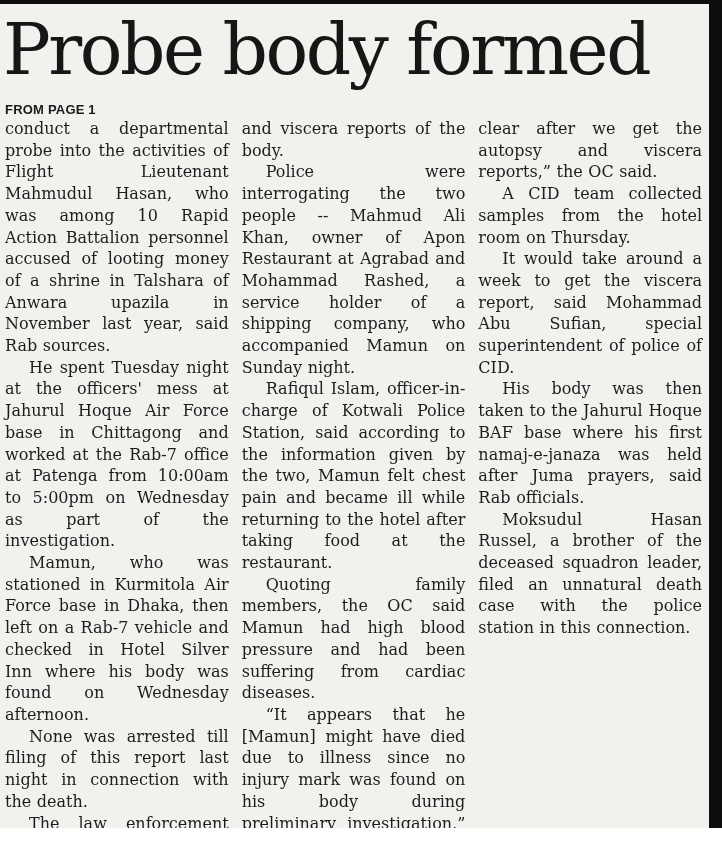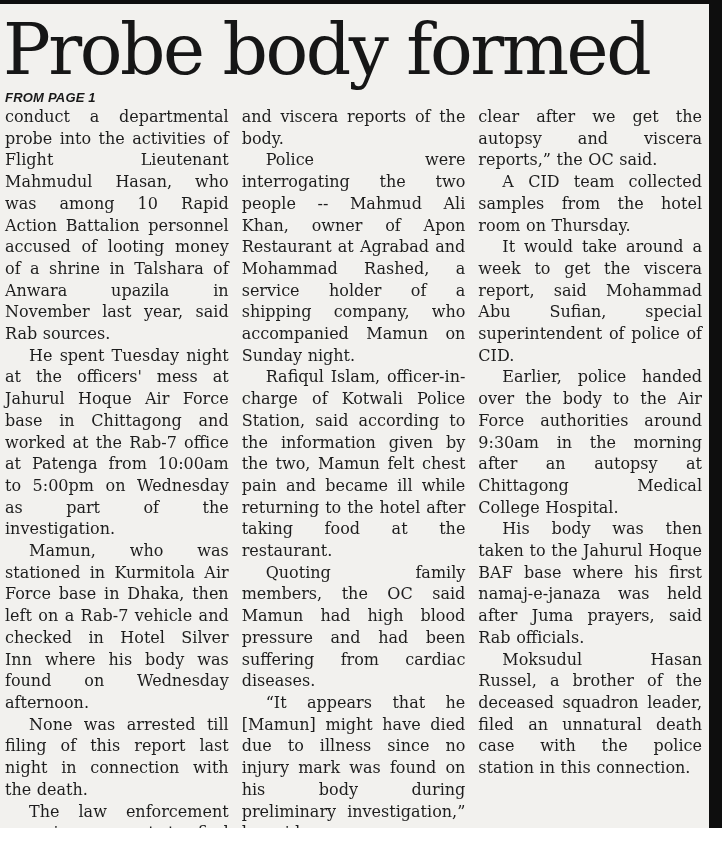--- a/index.html
+++ b/index.html
@@ -30,27 +30,26 @@
     padding: 10px 0 0 3px;
     font-family: "DejaVu Serif", "Liberation Serif", serif;
     font-weight: 500;
     font-size: 71px;
     line-height: 80px;
     letter-spacing: -2.5px;
     color: #161616;
     white-space: nowrap;
   }
   .kicker {
-    margin: 0 0 1px 5px;
+    margin: 12px 0 1px 5px;
     font-family: "Liberation Sans", sans-serif;
     font-weight: bold;
     font-size: 13px;
     letter-spacing: 0.2px;
     color: #191919;
-    font-style: italic;
   }
   .columns {
     display: flex;
     gap: 13px;
     padding: 0 20px 0 5px;
   }
   .col {
     flex: 1 1 0;
     min-width: 0;
     text-align: justify;
@@ -88,18 +87,17 @@
         <p class="no-indent">and viscera reports of the body.</p>
         <p class="indent">Police were interrogating the two people -- Mahmud Ali Khan, owner of Apon Restaurant at Agrabad and Mohammad Rashed, a service holder of a shipping company, who accompanied Mamun on Sunday night.</p>
         <p class="indent">Rafiqul Islam, officer-in-charge of Kotwali Police Station, said according to the information given by the two, Mamun felt chest pain and became ill while returning to the hotel after taking food at the restaurant.</p>
         <p class="indent">Quoting family members, the OC said Mamun had high blood pressure and had been suffering from cardiac diseases.</p>
         <p class="indent">“It appears that he [Mamun] might have died due to illness since no injury mark was found on his body during preliminary investigation,” he said.</p>
       </div>
     <div class="col">
         <p class="no-indent">clear after we get the autopsy and viscera reports,” the OC said.</p>
         <p class="indent">A CID team collected samples from the hotel room on Thursday.</p>
         <p class="indent">It would take around a week to get the viscera report, said Mohammad Abu Sufian, special superintendent of police of CID.</p>
-        <p class="indent">Earlier, police handed over the body to the Air Force authorities around 9:30am in the morning after an autopsy at Chittagong Medical College Hospital.</p>
         <p class="indent">His body was then taken to the Jahurul Hoque BAF base where his first namaj-e-janaza was held after Juma prayers, said Rab officials.</p>
         <p class="indent">Moksudul Hasan Russel, a brother of the deceased squadron leader, filed an unnatural death case with the police station in this connection.</p>
       </div>
   </div>
 </div>
 
 </body></html>

